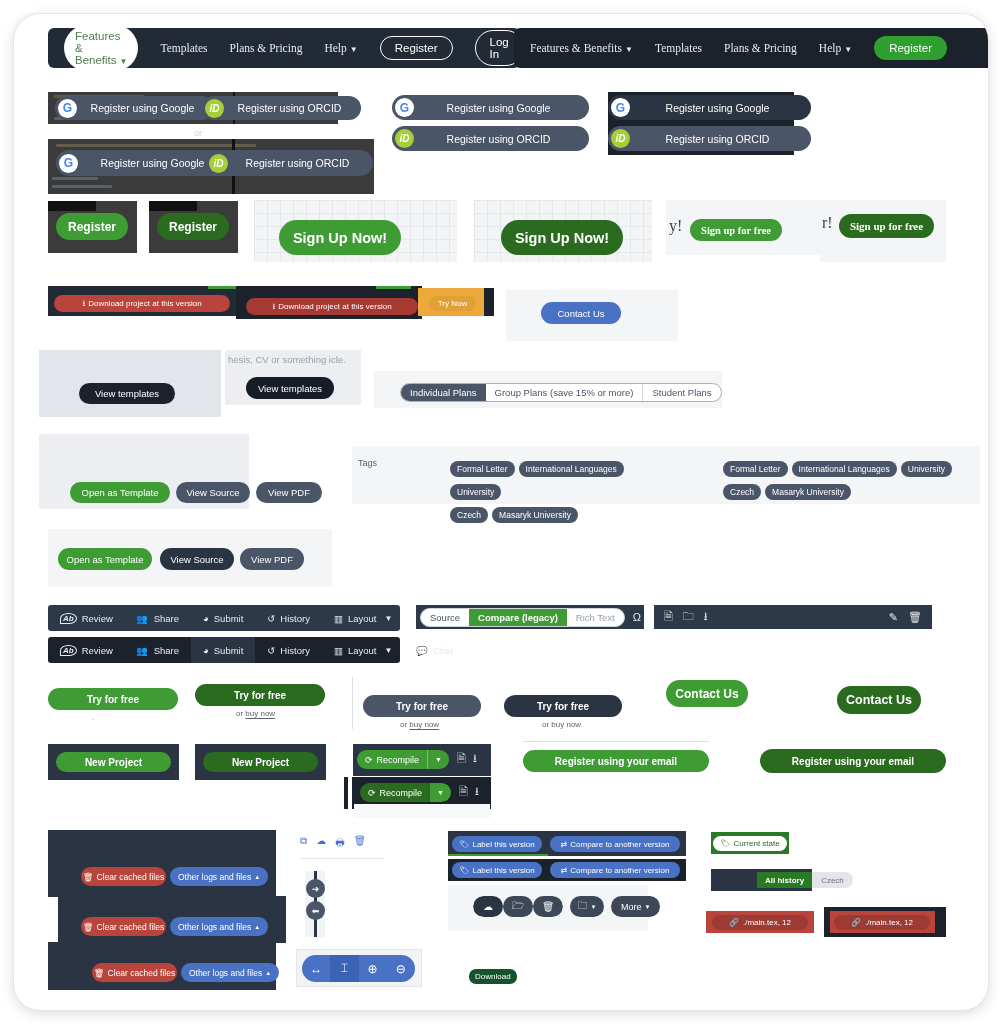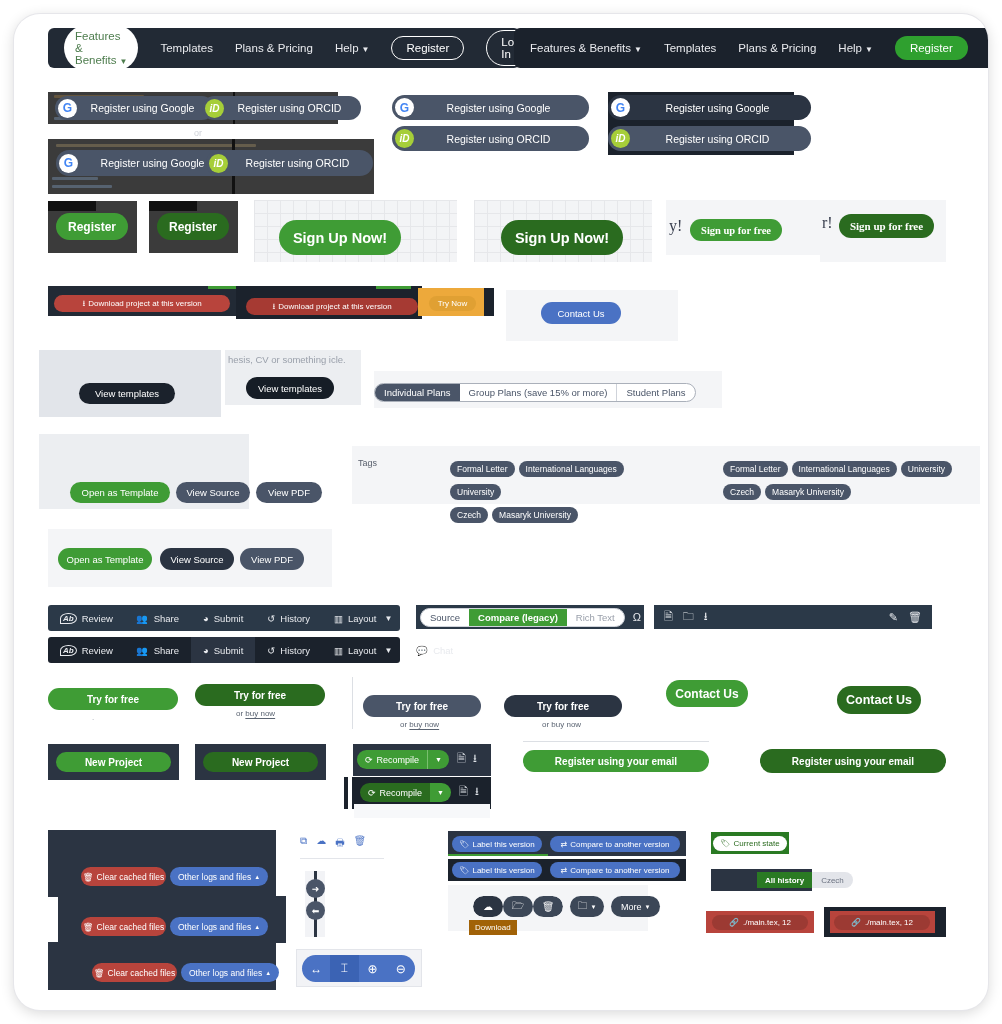--- a/index.html
+++ b/index.html
@@ -26,21 +26,21 @@
   .btn{
     display:inline-flex;align-items:center;justify-content:center;
     border:0;border-radius:999px;color:#fff;
     font-family:"Liberation Sans",sans-serif;
     white-space:nowrap;cursor:pointer;box-sizing:border-box;
   }
   .nav{
     display:flex;align-items:center;border-radius:6px;height:40px;
     padding:0 16px;gap:22px;background:#222a35;
   }
-  .nav .link{color:#e9eaee;font-size:11.5px;white-space:nowrap;}
+  .nav .link{color:#e9eaee;font-size:11.5px;white-space:nowrap;font-family:Liberation Serif, serif;}
   .nav .pill-white{background:#fff;color:#4e7d4e;border-radius:999px;padding:5px 11px;font-size:11.5px;}
   .nav .outline{border:1px solid #fff;border-radius:999px;padding:5px 14px;color:#fff;font-size:11.5px;}
   .nav .greenbtn{background:#2fa02f;border-radius:999px;padding:6px 15px;color:#fff;font-size:11.5px;}
   .caret{font-size:8px;margin-left:3px;}
 
   .oauth{
     display:flex;align-items:center;border-radius:999px;
     height:24px;padding:0 14px 0 3px;gap:8px;font-size:10.5px;color:#fff;
     background:#4a5568;min-width:142px;
   }
@@ -201,21 +201,21 @@
   <div class="abs btn" style="left:527px;top:288px;width:80px;height:22px;background:#4a72c4;font-size:9.5px;">Contact Us</div>
 
   <div class="abs" style="left:25px;top:336px;width:182px;height:67px;background:#e2e5ea;"></div>
   <div class="abs btn" style="left:65px;top:369px;width:96px;height:21px;background:#1b222c;font-size:9.5px;">View templates</div>
 
   <div class="abs" style="left:211px;top:336px;width:136px;height:55px;background:#eceef1;"></div>
   <div class="abs" style="left:214px;top:340px;font-size:9.5px;color:#9aa0ab;">hesis, CV or something icle.</div>
   <div class="abs btn" style="left:232px;top:363px;width:88px;height:22px;background:#161d26;font-size:9.5px;">View templates</div>
 
   <div class="abs panel-light" style="left:360px;top:357px;width:348px;height:37px;"></div>
-  <div class="abs" style="left:360px;top:368px;">
+  <div class="abs" style="left:386px;top:368px;">
     <div class="seg" style="border-color:#aab0ba;">
       <div class="on">Individual Plans</div>
       <div>Group Plans (save 15% or more)</div>
       <div style="border-left:1px solid #cfd3da;">Student Plans</div>
     </div>
   </div>
 
   <div class="abs" style="left:25px;top:420px;width:210px;height:75px;background:#eceef1;"></div>
   <div class="abs btn" style="left:56px;top:468px;width:100px;height:21px;background:#3f9c35;font-size:9.5px;">Open as Template</div>
   <div class="abs btn" style="left:162px;top:468px;width:74px;height:21px;background:#4a5568;font-size:9.5px;">View Source</div>
@@ -456,21 +456,21 @@
       <span class="btn" style="background:#2b3442;width:30px;height:21px;font-size:10px;">☁</span>
       <span class="btn" style="background:#3c4757;width:30px;height:21px;font-size:10px;">🗁</span>
       <span class="btn" style="background:#3c4757;width:30px;height:21px;font-size:10px;">🗑</span>
     </div>
     <span class="btn" style="background:#3c4757;width:34px;height:21px;font-size:10px;gap:3px;">🗀<span style="font-size:6px;">▼</span></span>
     <span class="btn" style="background:#3c4757;height:21px;padding:0 10px;font-size:9px;gap:3px;">
         <span>More</span>
         <span style="font-size:6px;">▼</span>
       </span>
   </div>
-  <div class="abs" style="left:455px;top:906px;background:#a16207;color:#fff;font-size:8px;padding:3px 6px;border-radius:0;">Download</div>
+  <div class="abs" style="left:455px;top:955px;background:#14532d;color:#fff;font-size:8px;padding:3px 6px;border-radius:7px;">Download</div>
 
   <div class="abs" style="left:697px;top:818px;width:78px;height:22px;background:#2a7a23;"></div>
   <div class="abs btn" style="left:699px;top:822px;width:74px;height:15px;background:#fff;color:#2a6b1f;font-size:8px;gap:3px;">
     <span>🏷</span>
       <span>Current state</span>
   </div>
 
   <div class="abs" style="left:697px;top:855px;width:101px;height:22px;background:#2b3442;"></div>
   <div class="abs" style="left:699px;top:858px;display:flex;border-radius:9px;overflow:hidden;font-size:8px;padding-left:44px;">
     <span class="btn" style="background:#2a7a23;height:16px;padding:0 8px;border-radius:0;font-weight:bold;">All history</span>

